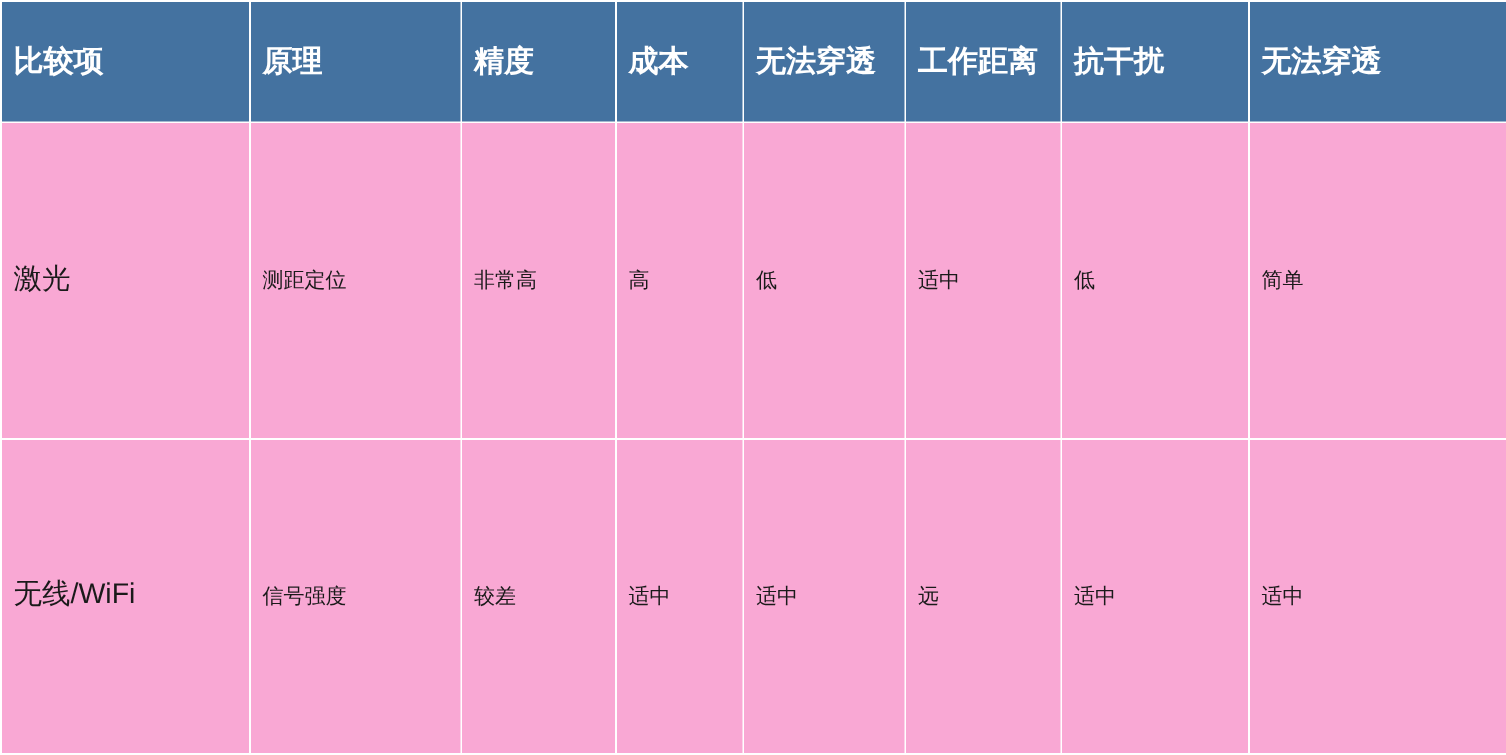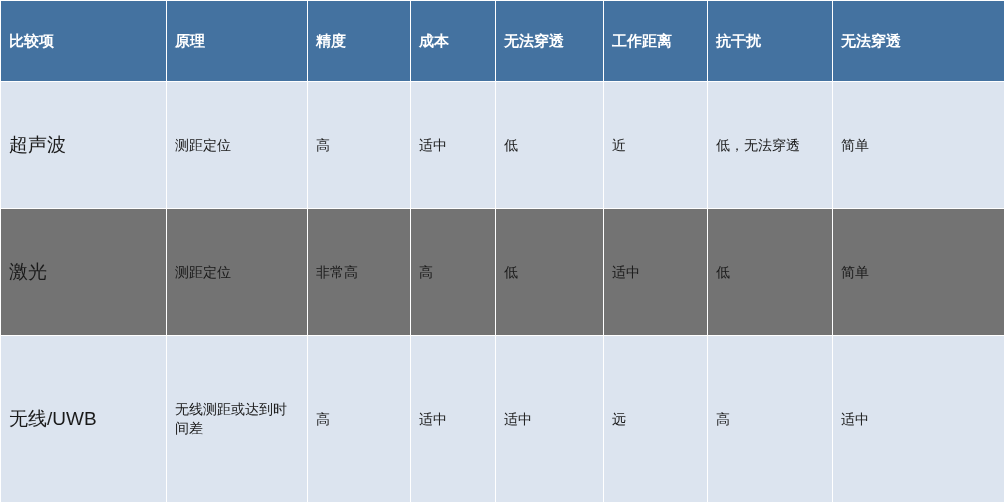--- a/index.html
+++ b/index.html
@@ -22,38 +22,38 @@
   table.cmp th, table.cmp td {
     border: 1px solid #ffffff;
     padding: 6px 8px;
     vertical-align: middle;
     text-align: left;
     overflow: hidden;
   }
   table.cmp thead th {
     background: #4472a0;
     color: #ffffff;
-    font-size: 15px;
+    font-size: 20px;
     font-weight: bold;
     line-height: 1.15;
     height: 68px;
     vertical-align: middle;
   }
   table.cmp tbody tr td:first-child {
     font-size: 19px;
     color: #1a1a1a;
     font-weight: normal;
   }
   table.cmp tbody td {
     font-size: 14px;
     color: #1a1a1a;
     line-height: 1.35;
   }
   tr.band-a td { background: #dce4ef; }
-  tr.band-b td { background: #737373; }
+  tr.band-b td { background: #f9a8d4; }
   td.red, span.red { color: #e8321e; }
 </style>
 </head>
 <body>
 
 <table class="cmp">
   <colgroup>
     <col style="width:166px">
     <col style="width:141px">
     <col style="width:103px">
@@ -69,44 +69,34 @@
       <th>原理</th>
       <th>精度</th>
       <th>成本</th>
       <th>无法穿透</th>
       <th>工作距离</th>
       <th>抗干扰</th>
       <th>无法穿透</th>
     </tr>
   </thead>
   <tbody id="tbody">
-      <tr class="band-a">
-        <td>超声波</td>
-        <td>测距定位</td>
-        <td>高</td>
-        <td>适中</td>
-        <td>低</td>
-        <td>近</td>
-        <td class="red">低，无法穿透</td>
-        <td>简单</td>
-      </tr>
       <tr class="band-b">
         <td>激光</td>
         <td>测距定位</td>
         <td>非常高</td>
         <td class="red">高</td>
         <td>低</td>
         <td>适中</td>
         <td class="red">低</td>
         <td>简单</td>
       </tr>
-      <tr class="band-a">
-        <td>无线/UWB</td>
-        <td>无线测距或达到时间差</td>
-        <td>高</td>
+      <tr class="band-b">
+        <td>无线/WiFi</td>
+        <td>信号强度</td>
+        <td class="red">较差</td>
         <td>适中</td>
         <td>适中</td>
         <td>远</td>
-        <td>高</td>
+        <td>适中</td>
         <td>适中</td>
       </tr>
     </tbody>
 </table>
 
 </body></html>

